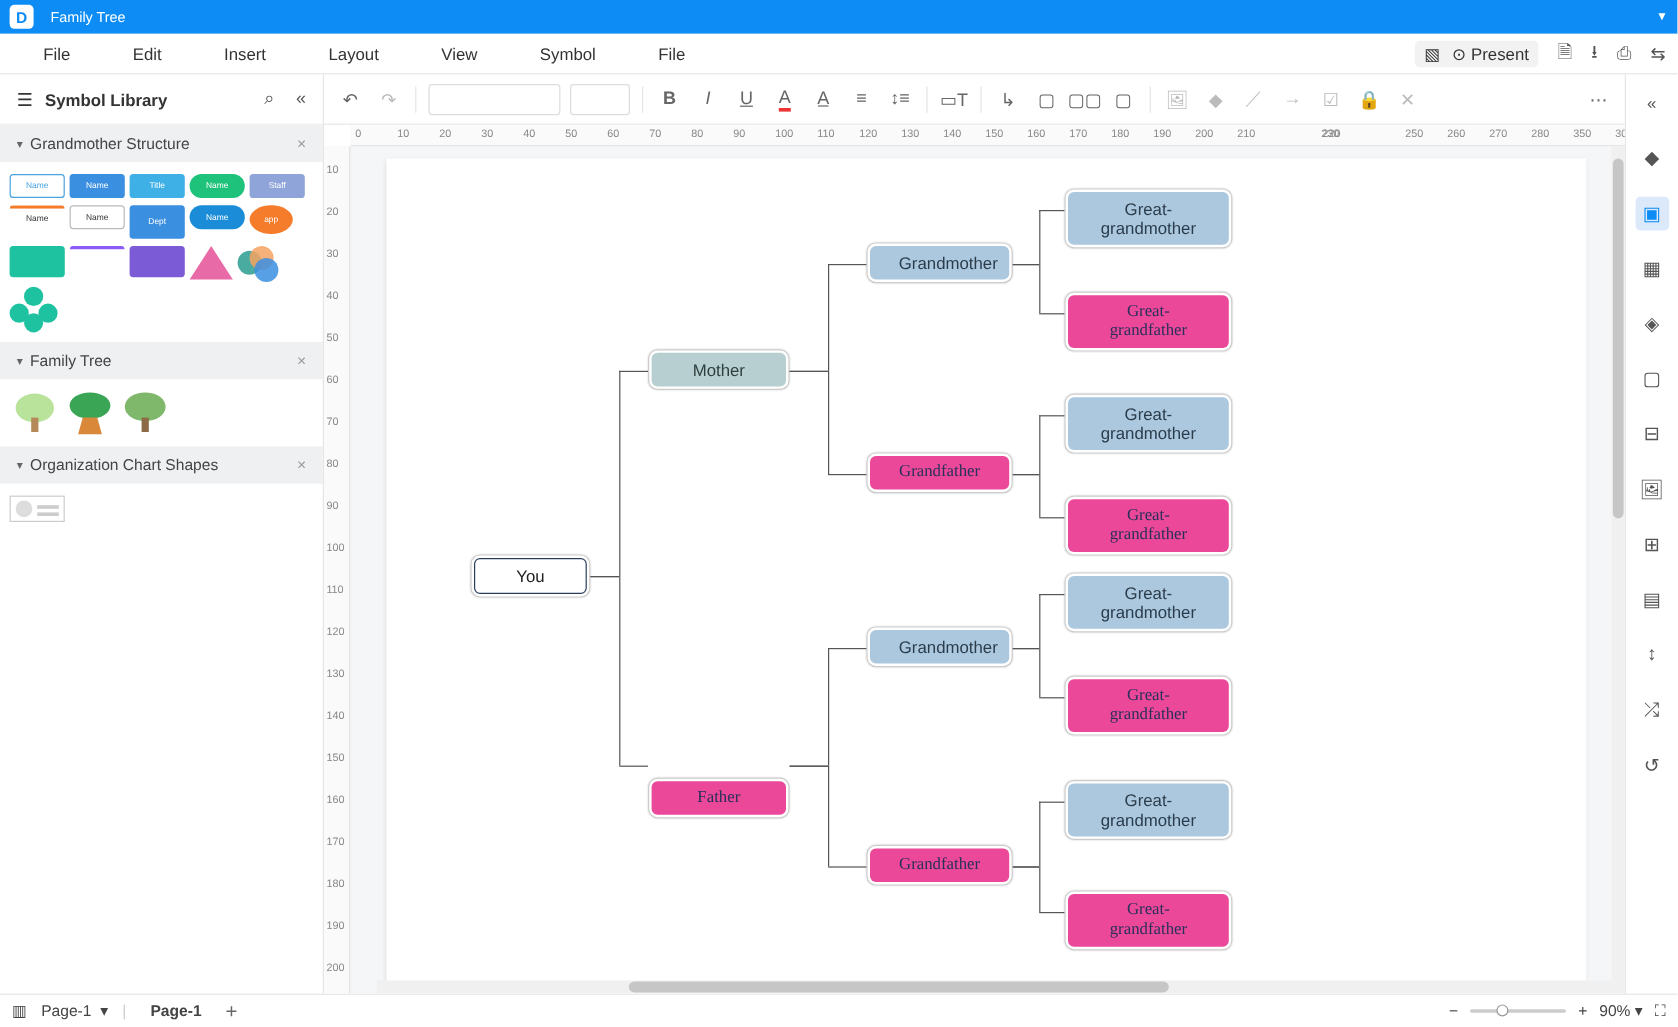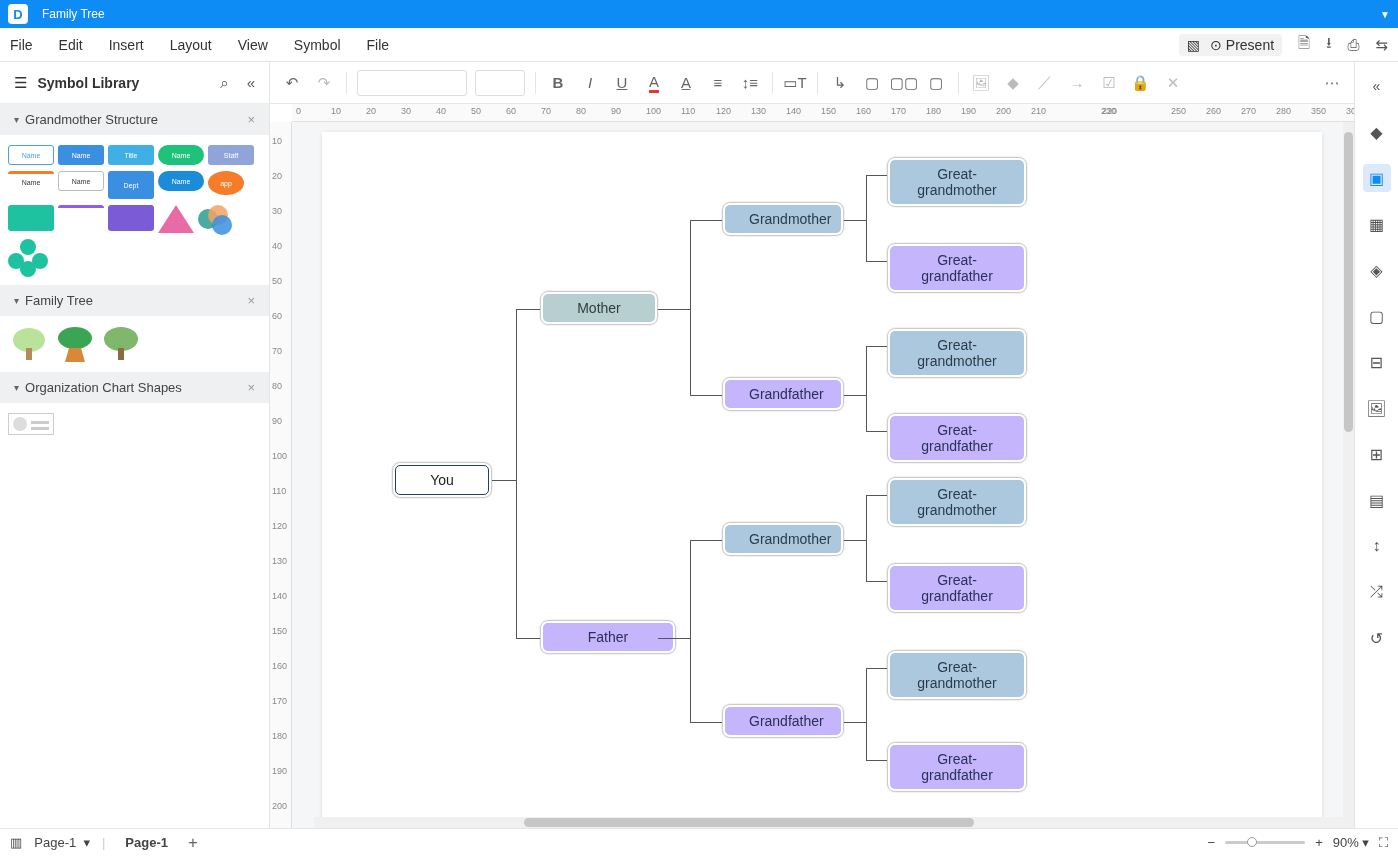--- a/index.html
+++ b/index.html
@@ -7,21 +7,21 @@
 
 
 .titlebar { height:28px; background:#0d8cf5; color:#fff; display:flex; align-items:center; padding:0 8px; }
 .titlebar .logo { width:20px; height:20px; border-radius:4px; background:#fff; color:#0d8cf5; display:flex; align-items:center; justify-content:center; font-weight:bold; font-size:13px; margin-right:14px; }
 .titlebar .title { font-size:12px; }
 .titlebar .drop { margin-left:auto; font-size:10px; }
 
 
 .menubar { height:34px; border-bottom:1px solid #e5e5e5; display:flex; align-items:center; padding:0 10px; }
 .menubar .menu { display:flex; gap:26px; font-size:14px; }
-.menubar .menu span { cursor:pointer; }
+.menubar .menu span { cursor:pointer;margin-left:26px; }
 .menubar .right { margin-left:auto; display:flex; align-items:center; gap:16px; }
 .menubar .present-group { background:#f2f2f2; border-radius:4px; display:flex; align-items:center; padding:3px 8px; gap:10px; font-size:14px; }
 .menubar .present-group .icon { font-size:14px; }
 .menubar .icon-btn { color:#555; font-size:15px; cursor:pointer; }
 
 
 .workarea { display:flex; height:calc(100% - 28px - 34px - 28px); }
 
 
 .sidebar { width:270px; border-right:1px solid #e5e5e5; display:flex; flex-direction:column; }
@@ -54,21 +54,21 @@
 .canvas-wrap { flex:1; display:flex; overflow:hidden; position:relative; background:#f5f6f7;}
 .canvas-scroll { flex:1; position:relative; overflow:hidden; }
 .page { position:absolute; left:30px; top:10px; width:1000px; height:700px; background:#fff; box-shadow:0 1px 4px rgba(0,0,0,0.12); }
 
 
 .node { position:absolute; border:0.5px solid #ccc; border-radius:8px; padding:2px; background:#fff; box-shadow:0 0 0 1px rgba(0,0,0,0.05); }
 .node .inner { border-radius:5px; padding:6px 24px; font-size:14px; text-align:center; }
 .white .inner { background:#fff; border:1px solid #2a3f5f; color:#222; }
 .teal .inner  { background:#b7cfd0; color:#2f3e3e; }
 .lblue .inner { background:#abc8df; color:#2b3c4b; }
-.dblue .inner { background:#c4b5fd; color:#2a305a; }
+.dblue .inner { background:#ec4899; color:#2a305a;font-family:Liberation Serif, serif; }
 
 
 .conn { position:absolute; background:#555; }
 
 
 .rightstrip { width:44px; border-left:1px solid #e5e5e5; display:flex; flex-direction:column; align-items:center; gap:18px; padding-top:10px; color:#555; }
 .rightstrip .ricon { width:28px; height:28px; display:flex; align-items:center; justify-content:center; font-size:16px; cursor:pointer; }
 .rightstrip .ricon.active { background:#dbe9fb; border-radius:4px; color:#0d8cf5; }
 .rightstrip .collapse { font-size:14px; }
 
@@ -306,21 +306,21 @@
           <span style="top: 679px;">200</span>
         </div>
       <div class="canvas-scroll">
         <div class="page" id="page">
             <div class="node white" style="left: 70px; top: 330px; width: 100px;">
               <div class="inner">You</div>
             </div>
             <div class="node teal" style="left: 218px; top: 159px; width: 118px;">
               <div class="inner">Mother</div>
             </div>
-            <div class="node dblue" style="left: 218px; top: 488px; width: 136px;">
+            <div class="node dblue" style="left: 218px; top: 516px; width: 118px;">
               <div class="inner">Father</div>
             </div>
             <div class="node lblue" style="left: 400px; top: 70px; width: 122px;">
               <div class="inner">Grandmother</div>
             </div>
             <div class="node dblue" style="left: 400px; top: 245px; width: 122px;">
               <div class="inner">Grandfather</div>
             </div>
             <div class="node lblue" style="left: 400px; top: 390px; width: 122px;">
               <div class="inner">Grandmother</div>

